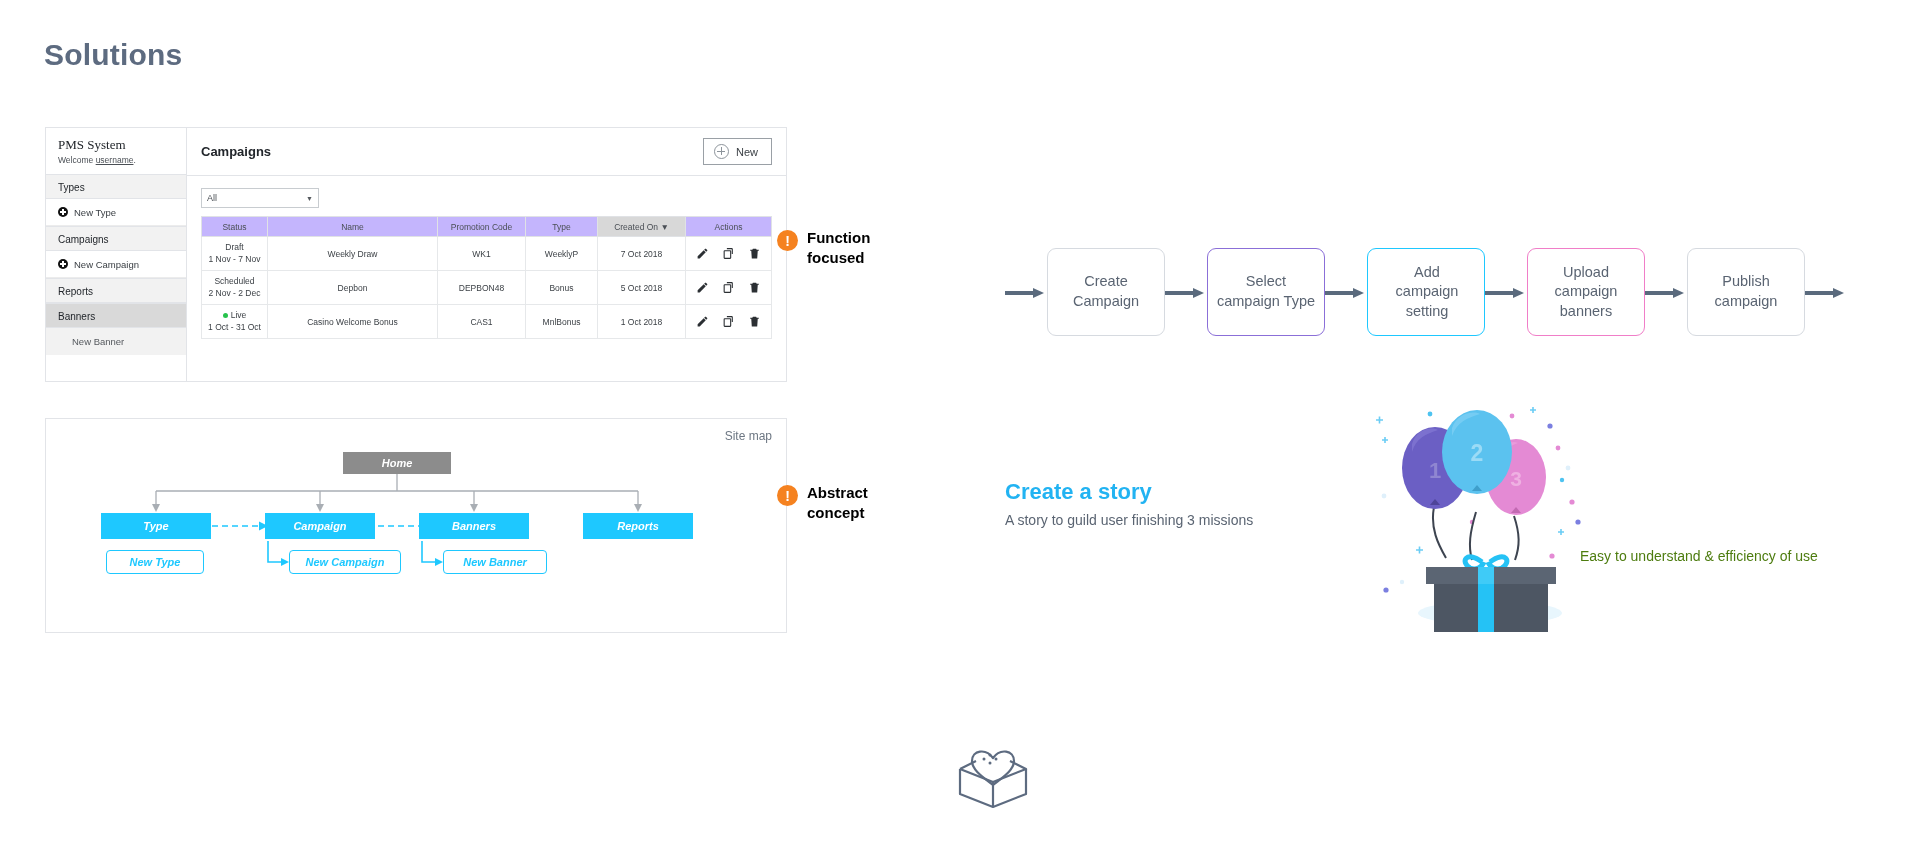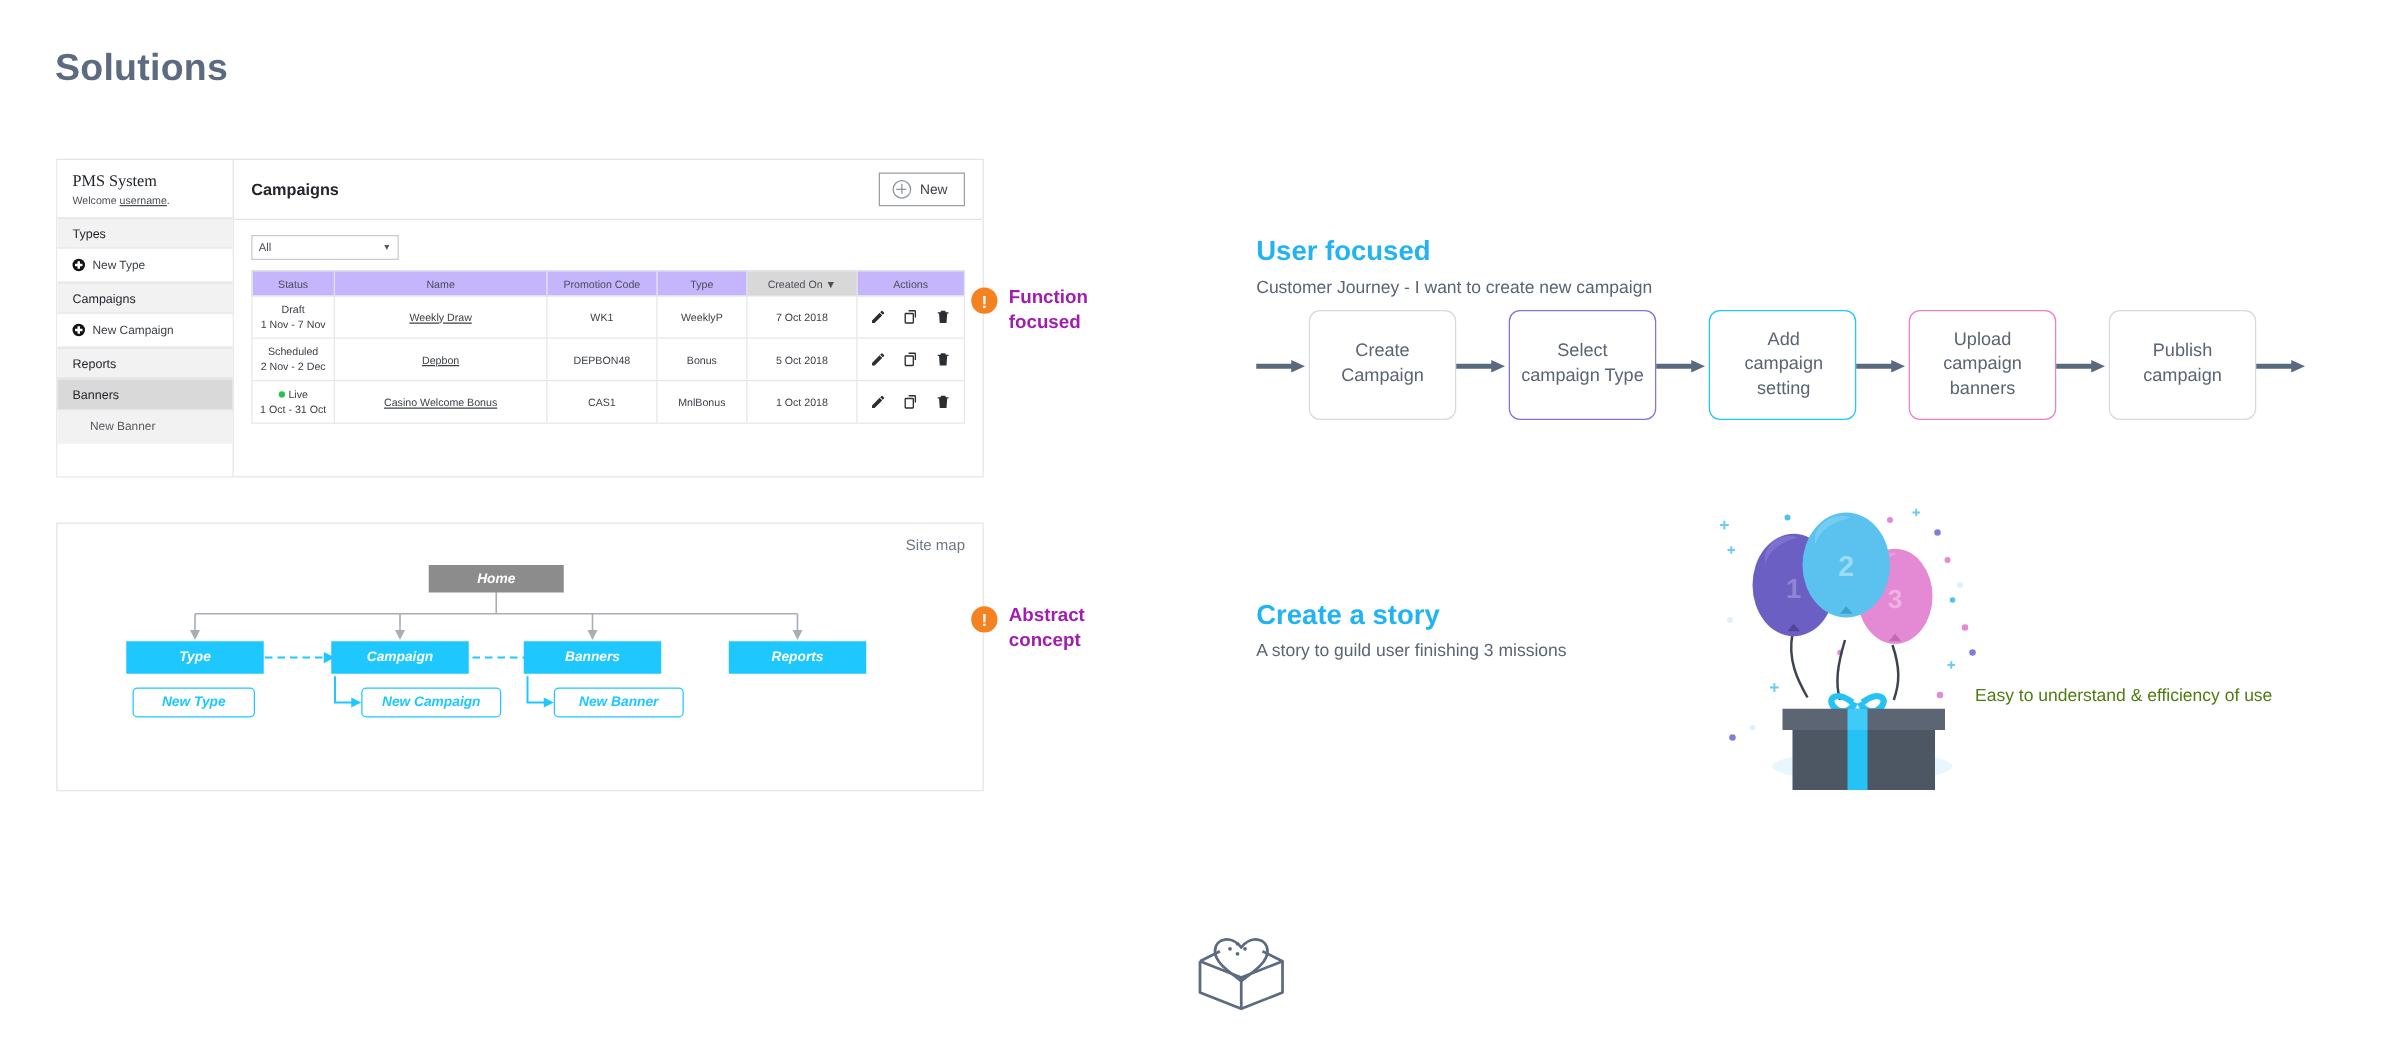--- a/index.html
+++ b/index.html
@@ -93,21 +93,21 @@
   table.camp th {
     background: #c4b5fd; border: 1px solid #e0e2e5;
     font-size: 8.5px; font-weight: normal; color: #4a4f55;
     height: 20px; text-align: center;
   }
   table.camp th.sorted { background: #d8d8d8; }
   table.camp td {
     border: 1px solid #e6e8ea; height: 34px;
     font-size: 8.5px; color: #3c4146; text-align: center; padding: 2px 4px;
   }
-  td.name-cell { text-align: left; padding-left: 8px; text-decoration: underline; }
+  td.name-cell { text-align: left; padding-left: 8px; }
   .status-l1 { display: block; line-height: 1.35; }
   .status-l2 { display: block; line-height: 1.35; }
   .live-dot {
     display: inline-block; width: 5px; height: 5px; border-radius: 50%;
     background: #27c24c; margin-right: 3px; vertical-align: middle;
   }
   .acts { display: flex; align-items: center; justify-content: center; gap: 13px; }
   .acts svg { display: block; }
 
   
@@ -132,21 +132,21 @@
   }
 
   
   .callout { position: absolute; display: flex; align-items: flex-start; gap: 9px; }
   .excl {
     width: 21px; height: 21px; border-radius: 50%; background: #f58220;
     color: #fff; font-size: 14px; font-weight: bold;
     display: flex; align-items: center; justify-content: center; flex: none;
     margin-top: 2px;
   }
-  .callout-txt { font-size: 15px; font-weight: bold; color: #a21caf; line-height: 1.35; }
+  .callout-txt { font-size: 15px; font-weight: bold; color: #000000; line-height: 1.35; }
 
   
   .sec-title { font-size: 22px; font-weight: bold; color: #22b3f2; }
   .sec-sub   { font-size: 14px; color: #5a6472; margin-top: 7px; }
 
   .journey { position: absolute; left: 1005px; top: 248px; display: flex; align-items: center; }
   .j-arrow { width: 42px; height: 9px; position: relative; flex: none; }
   .j-arrow .shaft { position: absolute; left: 0; top: 3px; width: 30px; height: 4px; background: #5a6a7d; }
   .j-arrow .head {
     position: absolute; left: 28px; top: 0;
@@ -365,24 +365,20 @@
   </div>
 
   <div class="callout" style="left:777px; top:483px;">
     <div class="excl">!</div>
     <div class="callout-txt">
       <div>Abstract</div>
       <div>concept</div>
     </div>
   </div>
 
-  <div style="position:absolute; left:1005px; top:188px;">
-    <div class="sec-title">User focused</div>
-    <div class="sec-sub">Customer Journey - I want to create new campaign</div>
-  </div>
 
   <div class="journey">
     <div class="j-arrow">
         <span class="shaft"></span>
         <span class="head"></span>
       </div>
 
     <div class="j-box" style="border:1.6px solid #d6dae0;">
       <span><span>Create</span><br><span>Campaign</span></span>
     </div>

